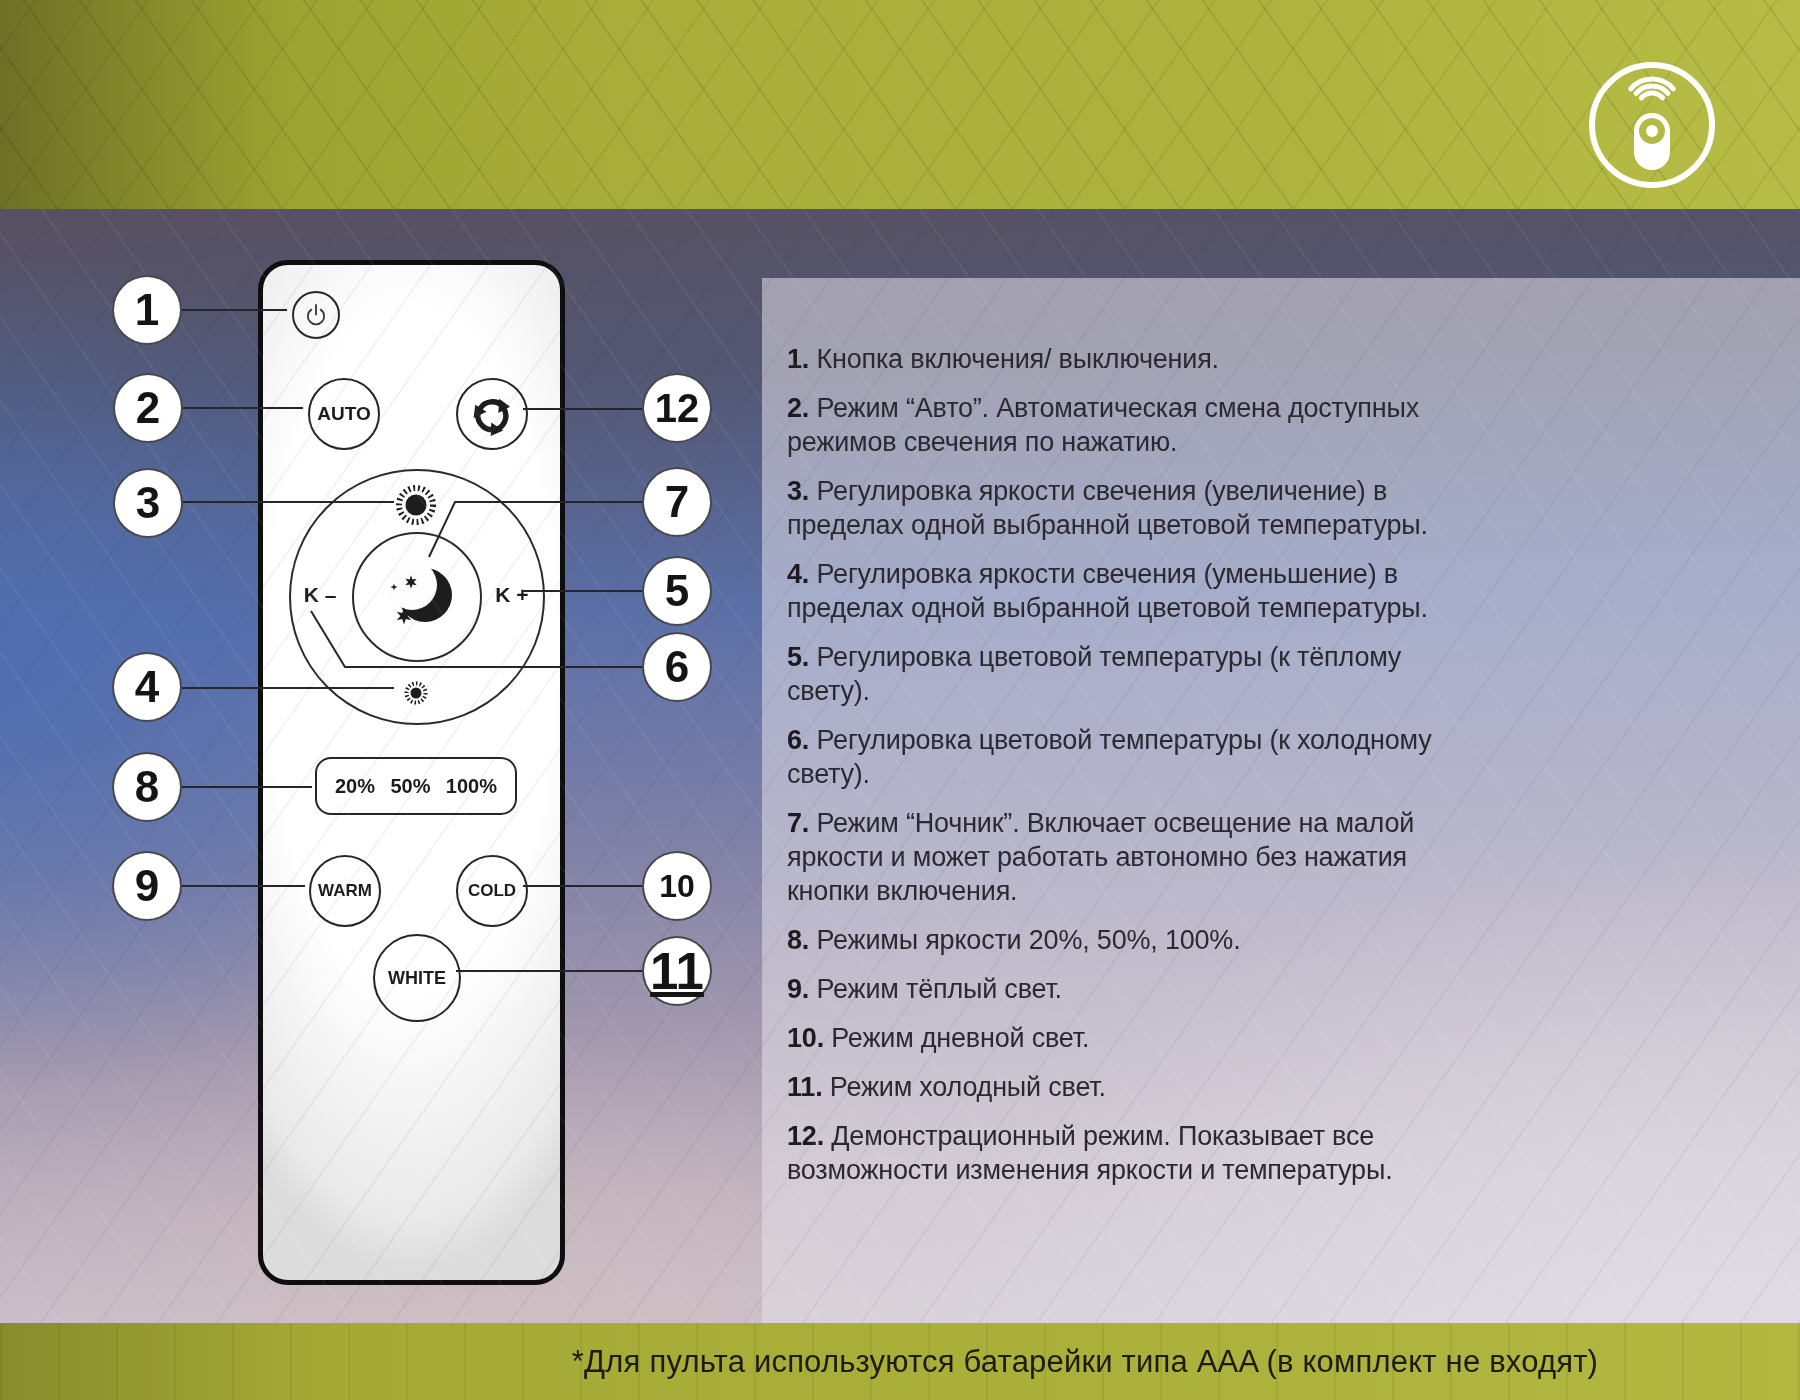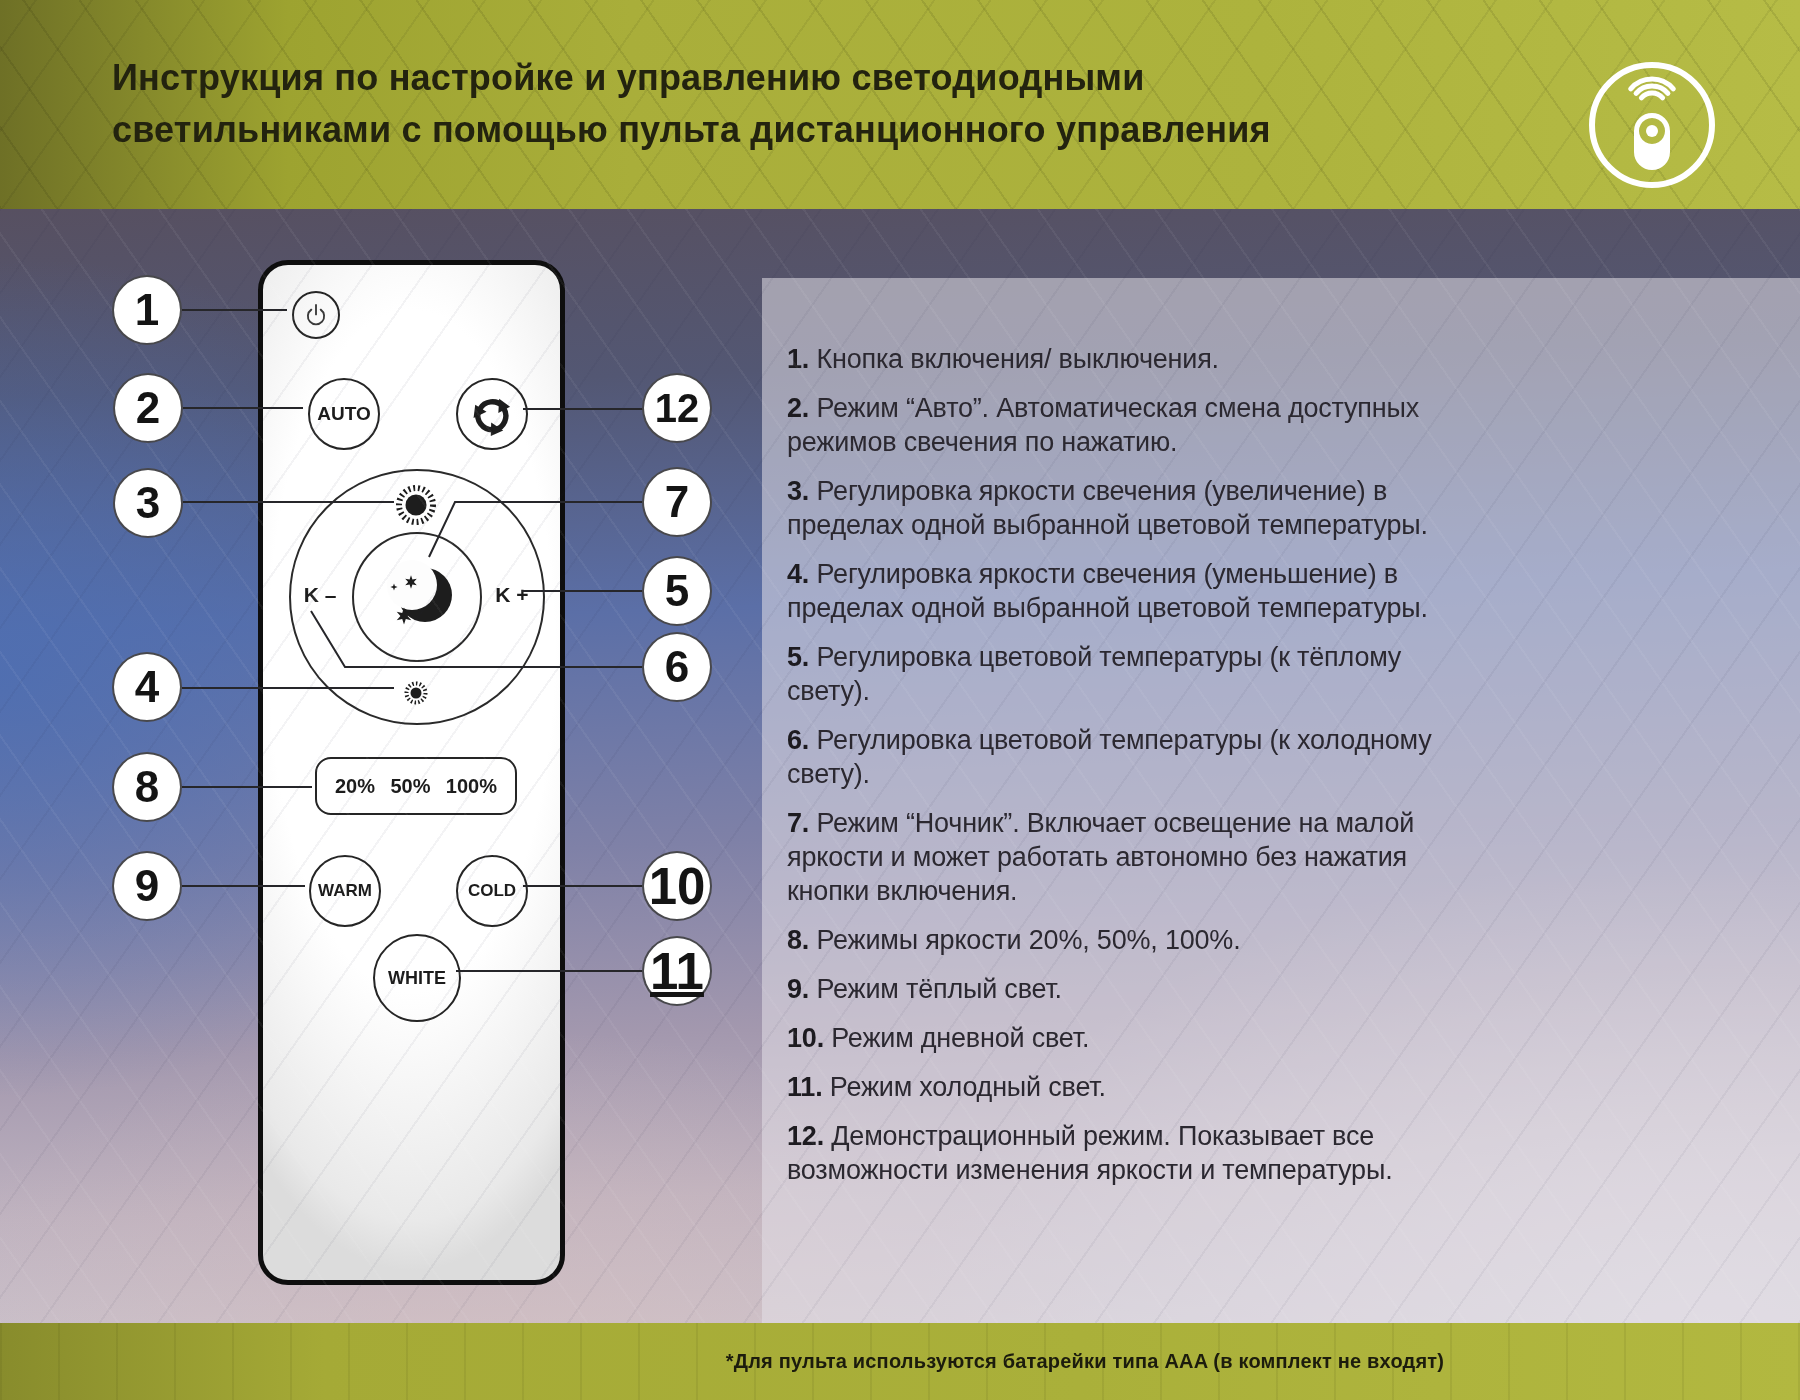--- a/index.html
+++ b/index.html
@@ -20,21 +20,21 @@
 
   .hicon{position:absolute;right:78px;top:55px;width:140px;height:140px;z-index:2;}
 
   
   .footer{position:absolute;left:0;top:1323px;width:1800px;height:77px;
     background:linear-gradient(90deg,#888c2c 0%,#a5aa36 18%,#aab03a 60%,#b2b840 100%);
     display:flex;align-items:center;}
   .footer::after{content:"";position:absolute;inset:0;
     background:repeating-linear-gradient(90deg, rgba(40,42,0,.08) 0 2px, transparent 2px 58px);}
   .footnote{position:relative;z-index:2;width:100%;padding-left:370px;box-sizing:border-box;
-    text-align:center;font-size:20px;font-weight:bold;color:#1c1c0d;letter-spacing:.2px;}
+    text-align:center;font-size:31px;font-weight:normal;color:#1c1c0d;letter-spacing:.2px;}
 
   
   .main{position:absolute;left:0;top:209px;width:1800px;height:1114px;
     background:
       radial-gradient(ellipse 900px 500px at 28% 105%, rgba(214,187,186,.55), transparent 70%),
       radial-gradient(ellipse 1100px 650px at 95% 100%, rgba(226,221,228,.75), transparent 72%),
       radial-gradient(ellipse 800px 600px at 0% 42%, rgba(77,110,178,.85), transparent 70%),
       linear-gradient(178deg,#575061 0%,#535773 16%,#5b6fa7 36%,#7f81a7 56%,#a398ae 72%,#bfb3c0 86%,#cdc6cf 100%);}
   .main::after{content:"";position:absolute;inset:0;
     background:
@@ -69,24 +69,20 @@
     font-size:44px;font-weight:bold;color:#141414;z-index:6;}
 
   .lines{position:absolute;left:0;top:0;z-index:5;pointer-events:none;}
 </style>
 </head>
 <body>
 
 <div class="stage">
 
   <div class="header">
-    <div class="title">
-      <div>Инструкция по настройке и управлению светодиодными</div>
-      <div>светильниками с помощью пульта дистанционного управления</div>
-    </div>
     <svg class="hicon" viewBox="0 0 140 140">
       <circle cx="70" cy="70" r="60" fill="none" stroke="#ffffff" stroke-width="6"></circle>
       <path d="M59.4 42.9 A14 14 0 0 1 80.6 42.9" fill="none" stroke="#ffffff" stroke-width="5" stroke-linecap="round"></path>
       <path d="M54.1 38.4 A21 21 0 0 1 85.9 38.4" fill="none" stroke="#ffffff" stroke-width="5" stroke-linecap="round"></path>
       <path d="M48.7 33.9 A28 28 0 0 1 91.3 33.9" fill="none" stroke="#ffffff" stroke-width="5" stroke-linecap="round"></path>
       <path fill-rule="evenodd" fill="#ffffff" d="M52 76 a18 18 0 0 1 18 -18 a18 18 0 0 1 18 18 v21 a18 18 0 0 1 -18 18 a18 18 0 0 1 -18 -18 z
            M70 63 a13 13 0 1 0 0.01 0 z"></path>
       <circle cx="70" cy="76" r="6" fill="#ffffff"></circle>
     </svg>
   </div>
@@ -219,21 +215,21 @@
     </div>
   <div class="co" style="left:642px;top:467px;">
       <span>7</span>
     </div>
   <div class="co" style="left:112px;top:752px;">
       <span>8</span>
     </div>
   <div class="co" style="left:112px;top:851px;">
       <span>9</span>
     </div>
-  <div class="co" style="left:642px;top:851px;font-size:51px;">
+  <div class="co" style="left:642px;top:851px;font-size:32px;">
       <span>10</span>
     </div>
   <div class="co" style="left:642px;top:936px;font-size:51px;text-decoration:underline;">
       <span>11</span>
     </div>
   <div class="co" style="left:642px;top:373px;font-size:40px;text-align:center;">
       <span>12</span>
     </div>
 
   <div class="footer">

